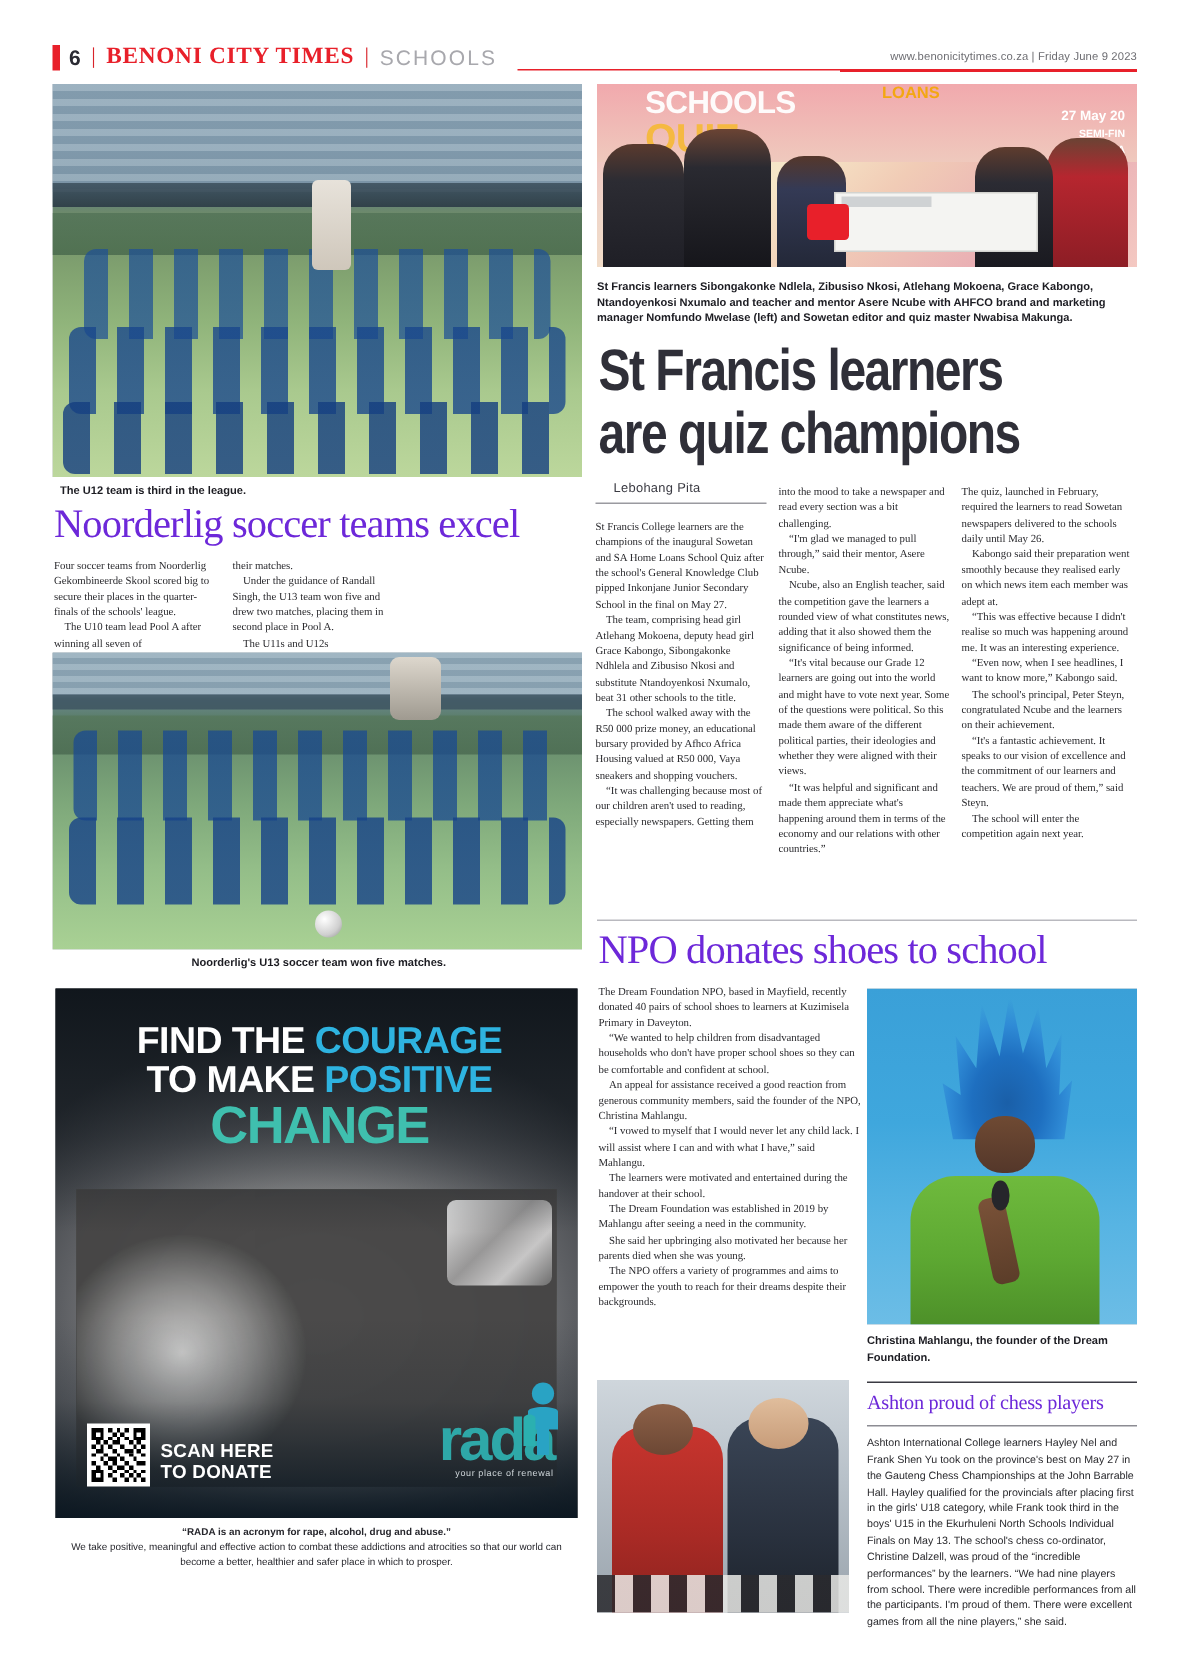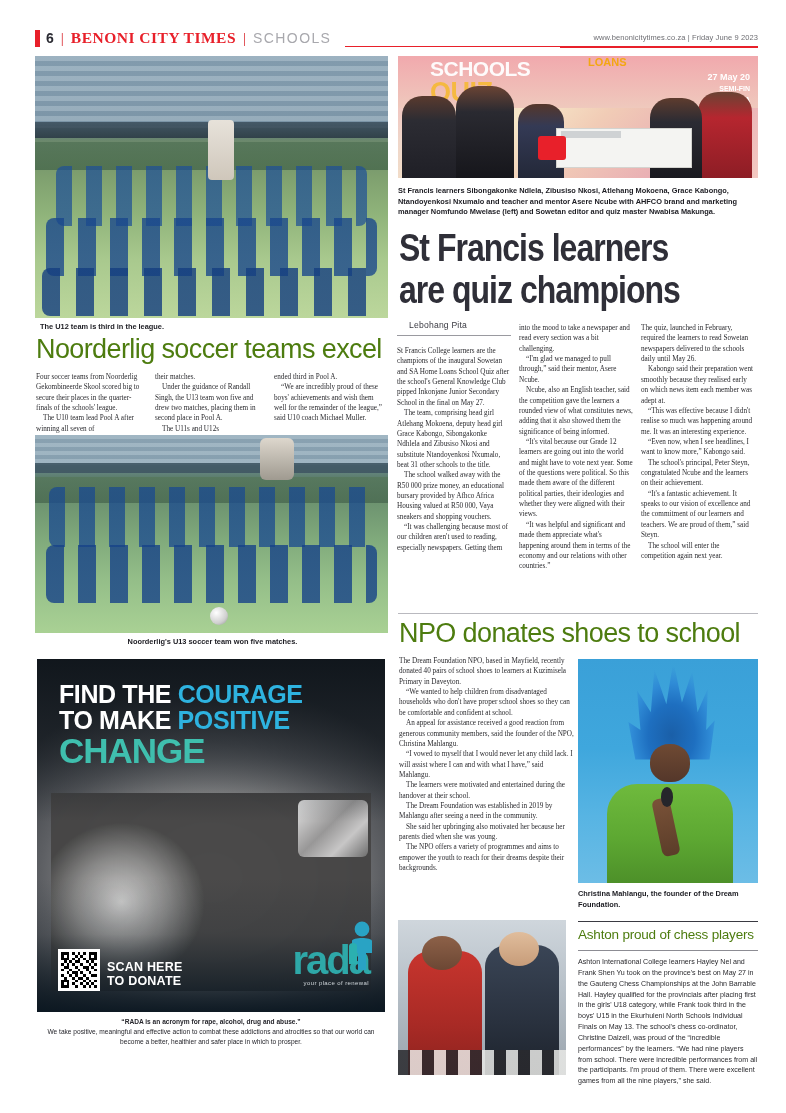--- a/index.html
+++ b/index.html
@@ -49,22 +49,22 @@
   .photo { position:absolute; overflow:hidden; background:#c8ccd0; }
   .photo .ph-inner { position:absolute; inset:0; }
 
   .caption {
     position:absolute; font-family:"Liberation Sans", sans-serif;
     font-size:7.4px; font-weight:700; color:#1c1c22; line-height:1.42;
   }
 
   
   .hl-light {
-    position:absolute; font-family:Liberation Sans, sans-serif;
-    font-weight:300; color:#4d7c0f; line-height:1.0; letter-spacing:-0.6px;
+    position:absolute; font-family:Liberation Serif, serif;
+    font-weight:300; color:#6d28d9; line-height:1.0; letter-spacing:-0.6px;
   }
   .hl-black {
     position:absolute; font-family:"Liberation Sans", sans-serif;
     font-weight:700; color:#2f2f38; line-height:0.94; letter-spacing:-1.2px;
     transform: scaleX(0.82); transform-origin: left top;
   }
 
   
   .col { position:absolute; }
   .body-text {
@@ -106,21 +106,21 @@
     border-radius:6px; filter:saturate(0.1);
   }
   .ad-vignette {
     position:absolute; inset:0;
     background:linear-gradient(180deg, rgba(14,20,26,0.92) 0%, rgba(16,22,28,0.45) 28%, rgba(0,0,0,0) 46%),
                linear-gradient(0deg, rgba(10,22,32,0.95) 0%, rgba(10,22,32,0.15) 22%, rgba(0,0,0,0) 38%);
   }
   .ad-head {
     position:absolute; left:22px; top:23px; right:18px;
     font-family:"Liberation Sans", sans-serif; font-weight:700;
-    font-size:25px; line-height:1.02; color:#ffffff; letter-spacing:-0.4px;
+    font-size:25px; line-height:1.02; color:#ffffff; letter-spacing:-0.4px;text-align:center;
   }
   .ad-head .cy { color:#2eb3e0; }
   .ad-head .tl { color:#3fbfae; }
   .ad-head .big { font-size:35px; letter-spacing:-1px; }
   .ad-qr {
     position:absolute; left:21px; bottom:21px; width:42px; height:42px; background:#fff; padding:3px;
   }
   .qr-grid { width:100%; height:100%; display:grid; grid-template-columns:repeat(13,1fr); grid-template-rows:repeat(13,1fr); }
   .qr-grid i { background:#000; }
   .ad-scan {
@@ -255,24 +255,20 @@
   <div class="hl-light" style="left:36px; top:336px; font-size:27px; width:356px;">Noorderlig soccer teams excel</div>
 
   <div class="col body-text" style="left:36px; top:372px; width:108px;">
     <p class="first">Four soccer teams from Noorderlig Gekombineerde Skool scored big to secure their places in the quarter-finals of the schools' league.</p>
     <p>The U10 team lead Pool A after winning all seven of</p>
   </div>
   <div class="col body-text" style="left:155px; top:372px; width:108px;">
     <p class="first">their matches.</p>
     <p>Under the guidance of Randall Singh, the U13 team won five and drew two matches, placing them in second place in Pool A.</p>
     <p>The U11s and U12s</p>
-  </div>
-  <div class="col body-text" style="left:274px; top:372px; width:112px;">
-    <p class="first">ended third in Pool A.</p>
-    <p>“We are incredibly proud of these boys' achievements and wish them well for the remainder of the league,” said U10 coach Michael Muller.</p>
   </div>
 
   <div class="photo" style="left:35px; top:435px; width:353px; height:198px;">
     <div class="ph-inner" style="background:linear-gradient(180deg,#7f9ba8 0%, #6f8d9a 14%, #5b7d6a 22%, #6d9370 34%, #7fa97b 52%, #93bd88 72%, #a9d194 100%);"></div>
     <div style="position:absolute;left:0;top:0;width:100%;height:30px;background:repeating-linear-gradient(180deg,#a4b9c6 0px,#a4b9c6 4px,#8aa2b2 4px,#8aa2b2 8px);opacity:.9;"></div>
     <div style="position:absolute;left:0;top:28px;width:100%;height:10px;background:#3d5360;opacity:.85;"></div>
     <div style="position:absolute;left:0;top:42px;width:100%;height:26px;background:linear-gradient(180deg,#56775b,#46654d);opacity:.75;"></div>
     <div style="position:absolute;left:4%;top:52px;width:92%;height:60px;background:
       repeating-linear-gradient(90deg, rgba(26,74,144,.76) 0px, rgba(26,74,144,.76) 16px, rgba(255,255,255,0) 16px, rgba(255,255,255,0) 30px);border-radius:8px;"></div>
     <div style="position:absolute;left:3%;top:110px;width:94%;height:58px;background:

